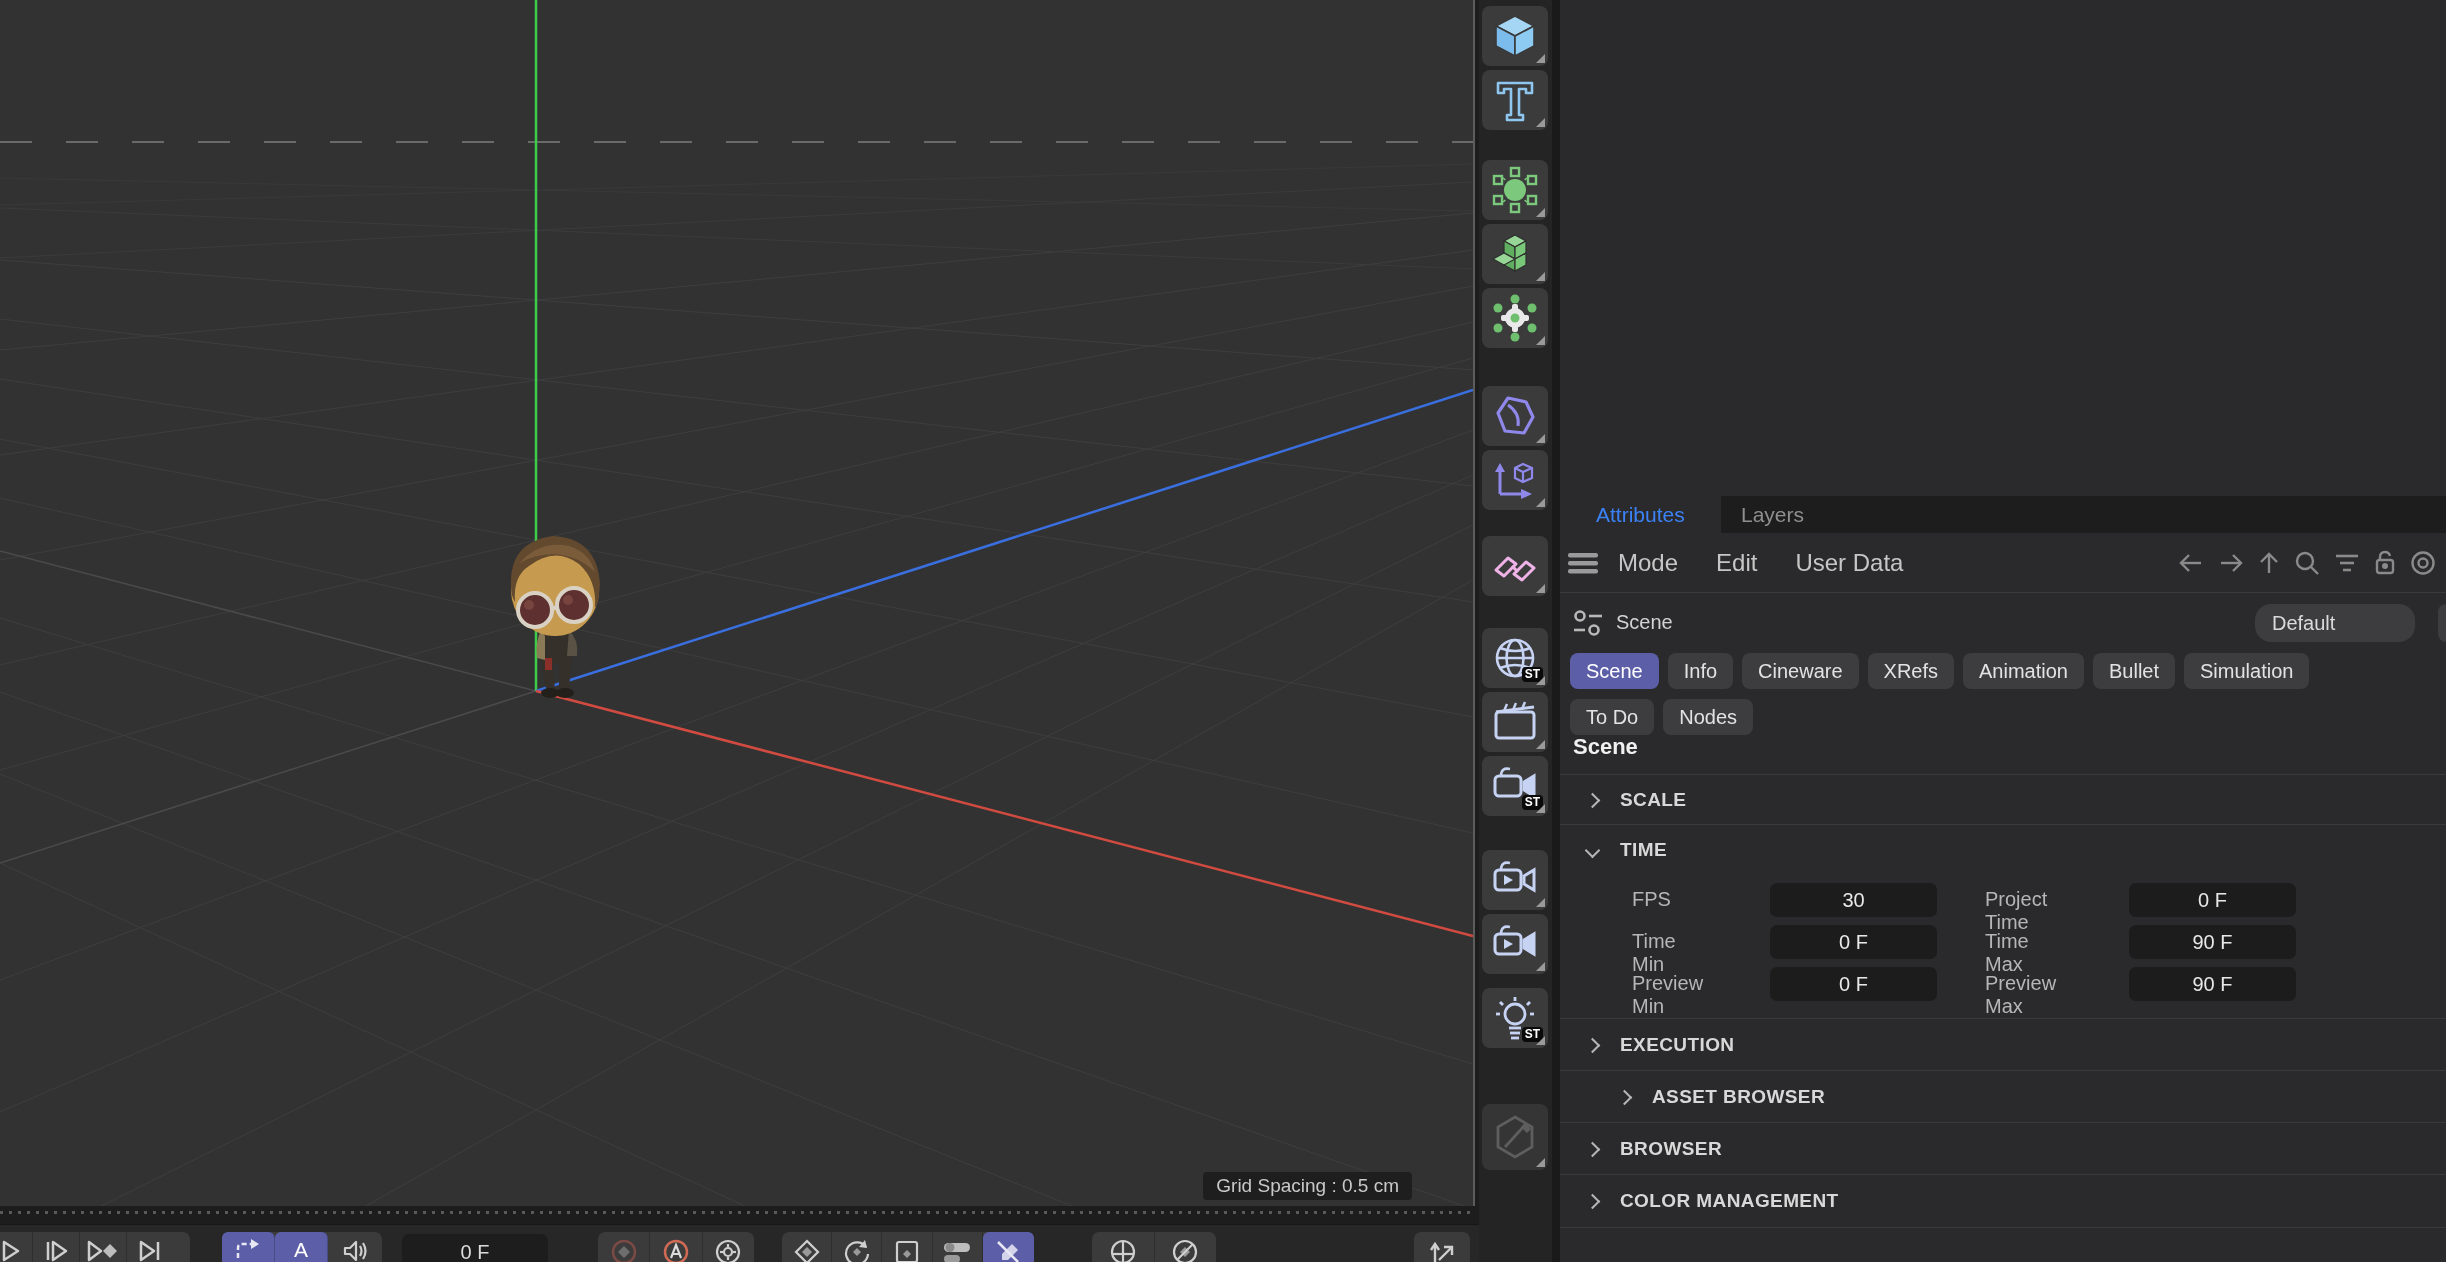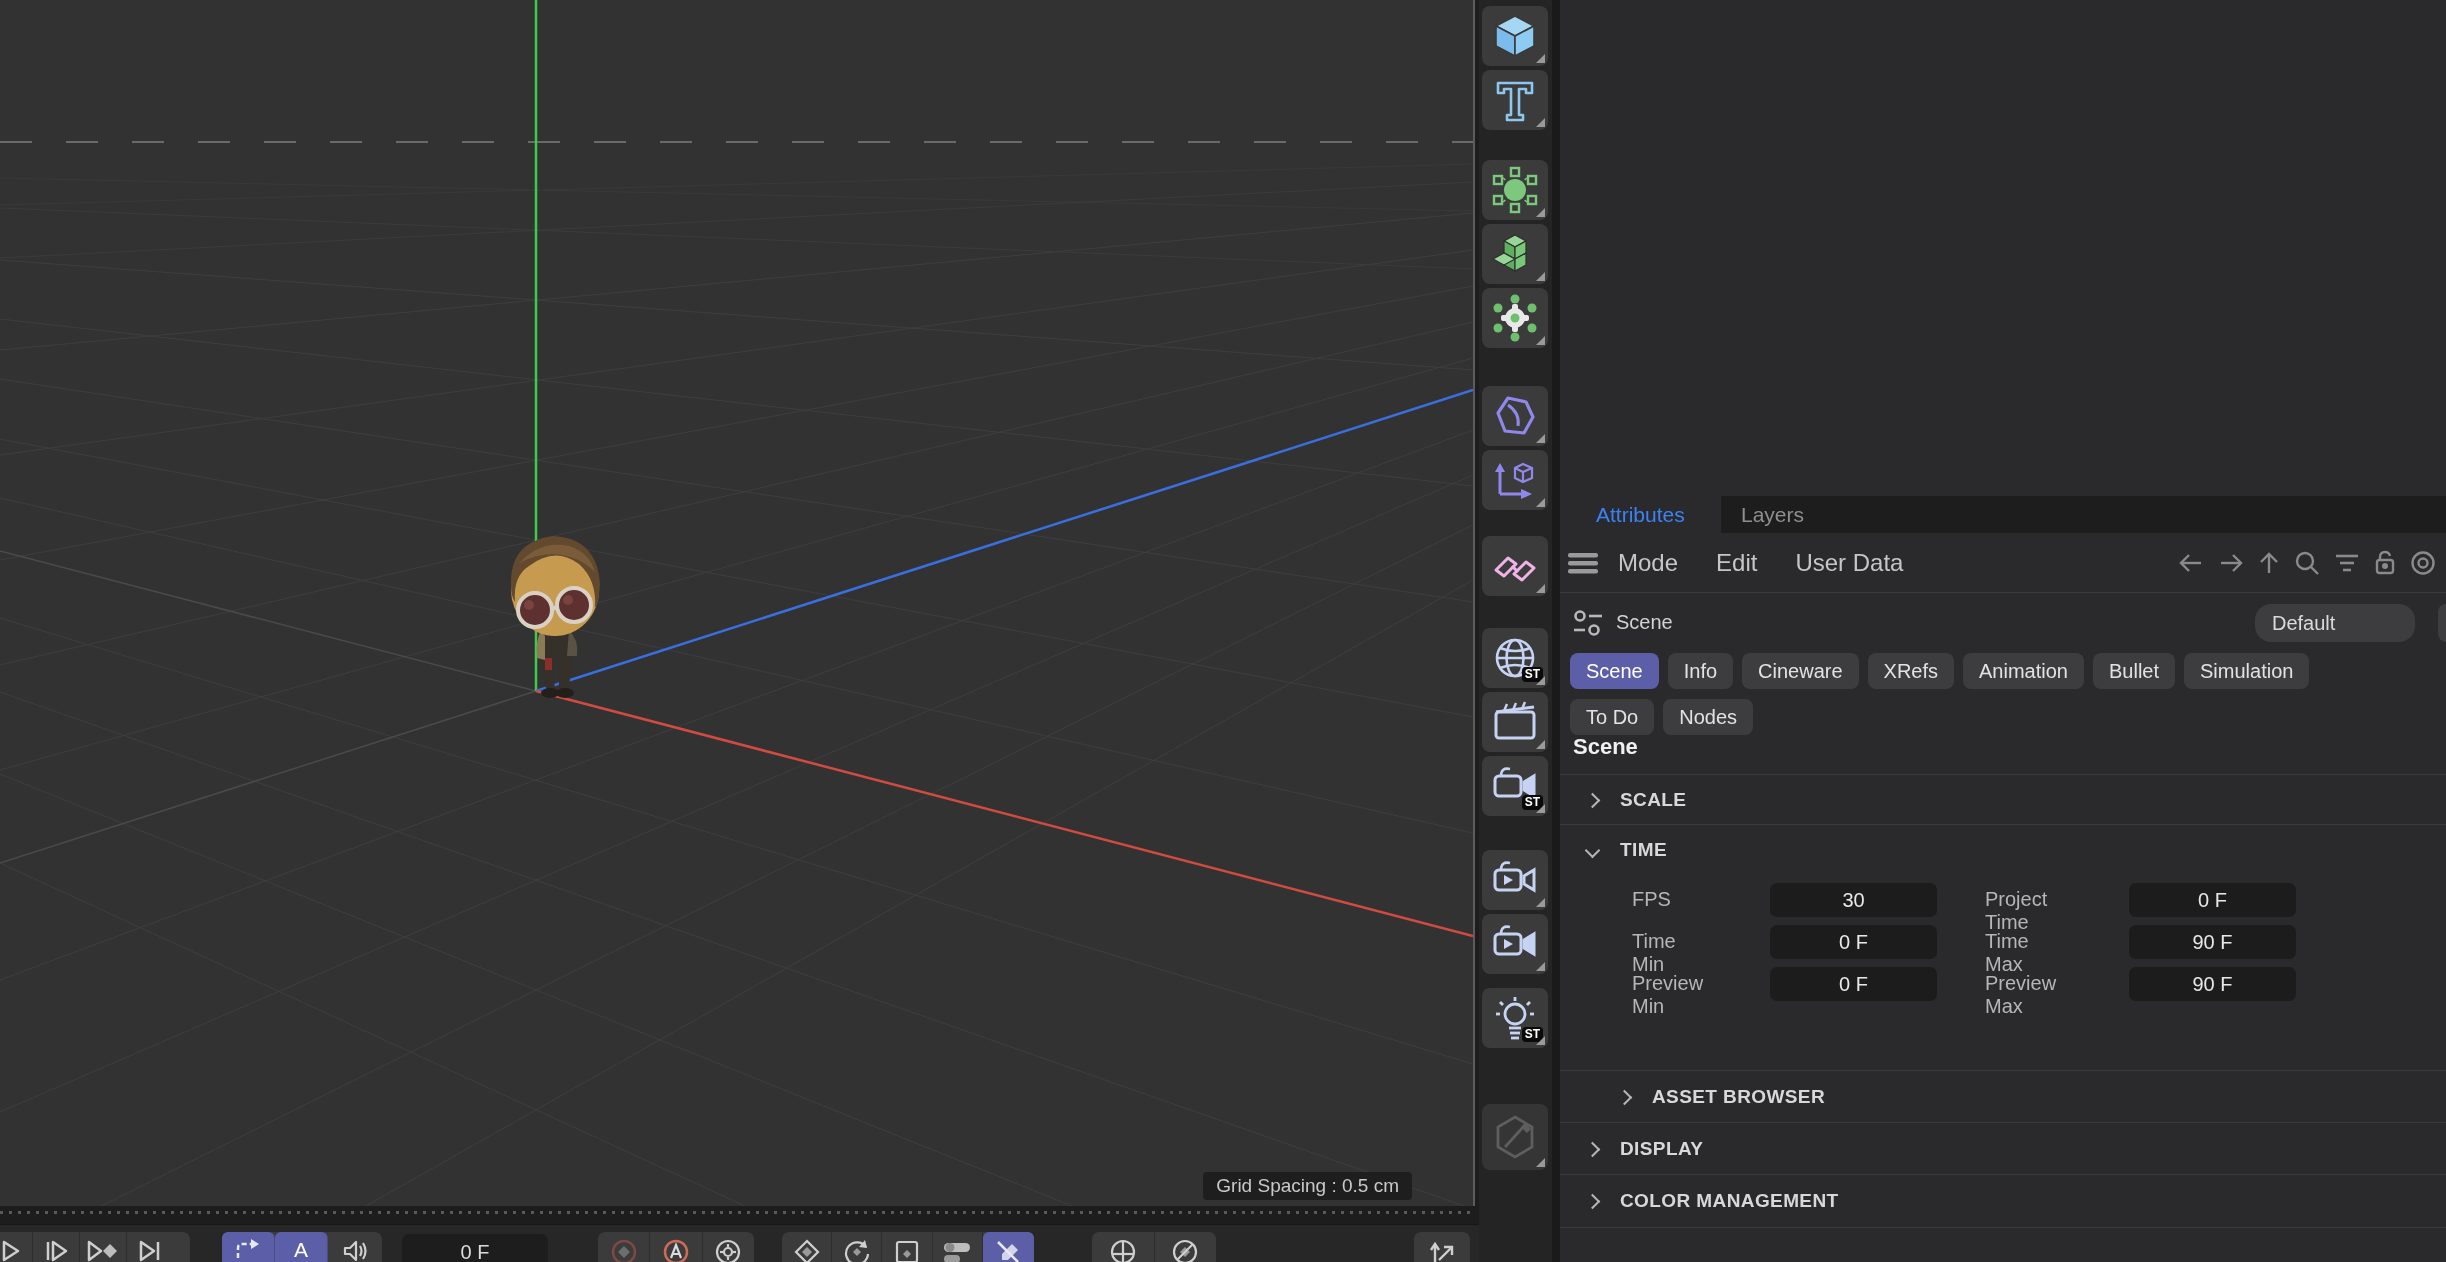--- a/index.html
+++ b/index.html
@@ -644,26 +644,30 @@
       <span class="tlabel" style="left:72px;">Preview Min</span>
       <div class="tfield" style="left:210px;">
           <span>0 F</span>
         </div>
       <span class="tlabel" style="left:425px;">Preview Max</span>
       <div class="tfield" style="left:569px;">
           <span>90 F</span>
         </div>
     </div>
 
+    <div class="sec" style="top:1018px;height:52px;">
+      <span class="chev-r"></span>
+      <span class="sec-label">EXECUTION</span>
+    </div>
     <div class="sec" style="top:1070px;height:52px;padding-left:32px;">
       <span class="chev-r"></span>
       <span class="sec-label">ASSET BROWSER</span>
     </div>
     <div class="sec" style="top:1122px;height:52px;">
       <span class="chev-r"></span>
-      <span class="sec-label">DISPLAY</span>
+      <span class="sec-label">BROWSER</span>
     </div>
     <div class="sec" style="top:1174px;height:52px;border-bottom:1px solid #3a3a3b;">
       <span class="chev-r"></span>
       <span class="sec-label">COLOR MANAGEMENT</span>
     </div>
   </div>
 </div>
 
 </body></html>

